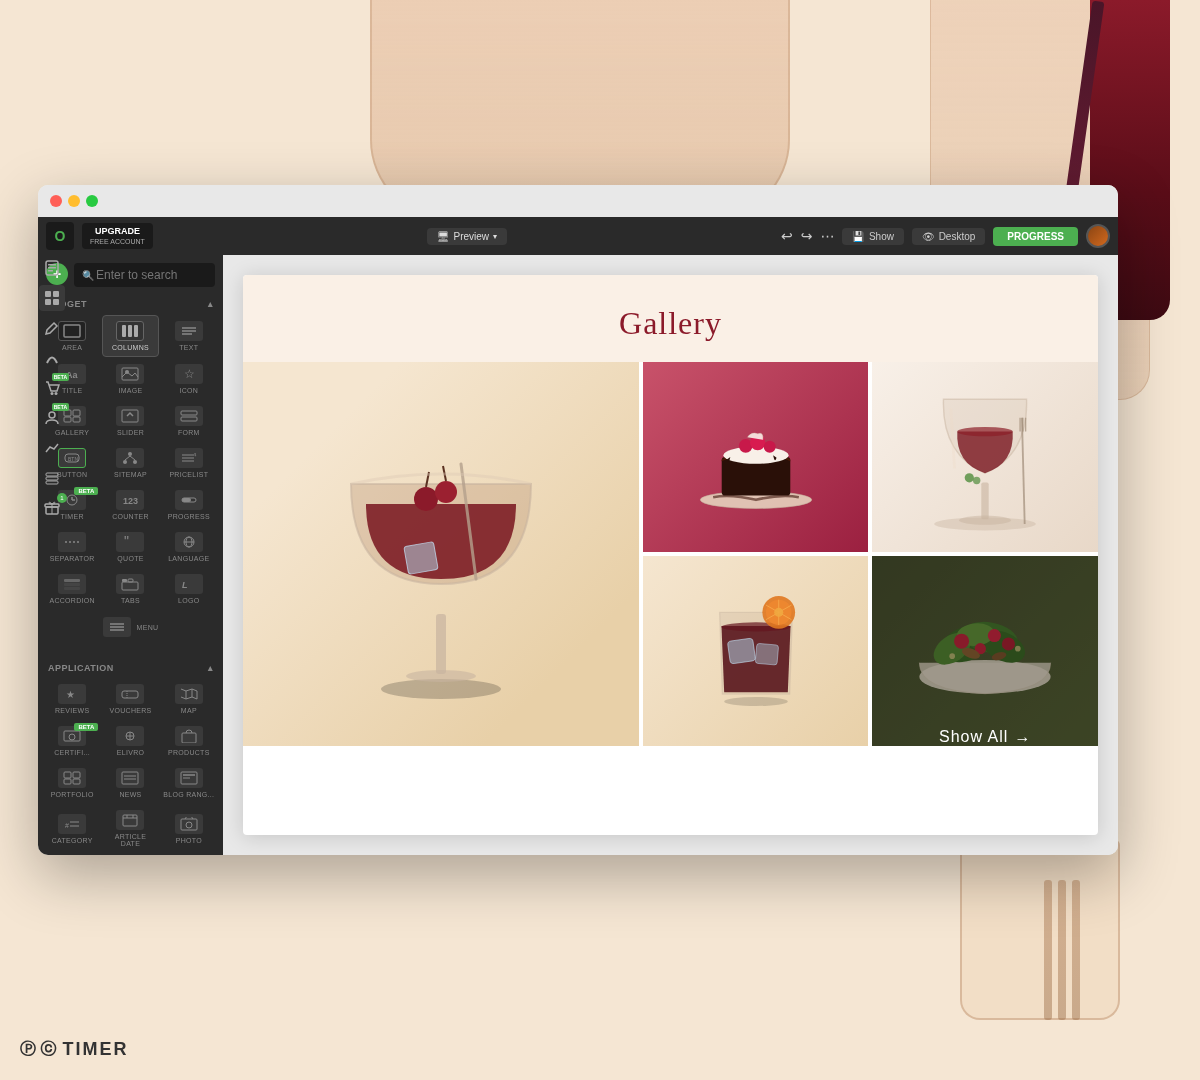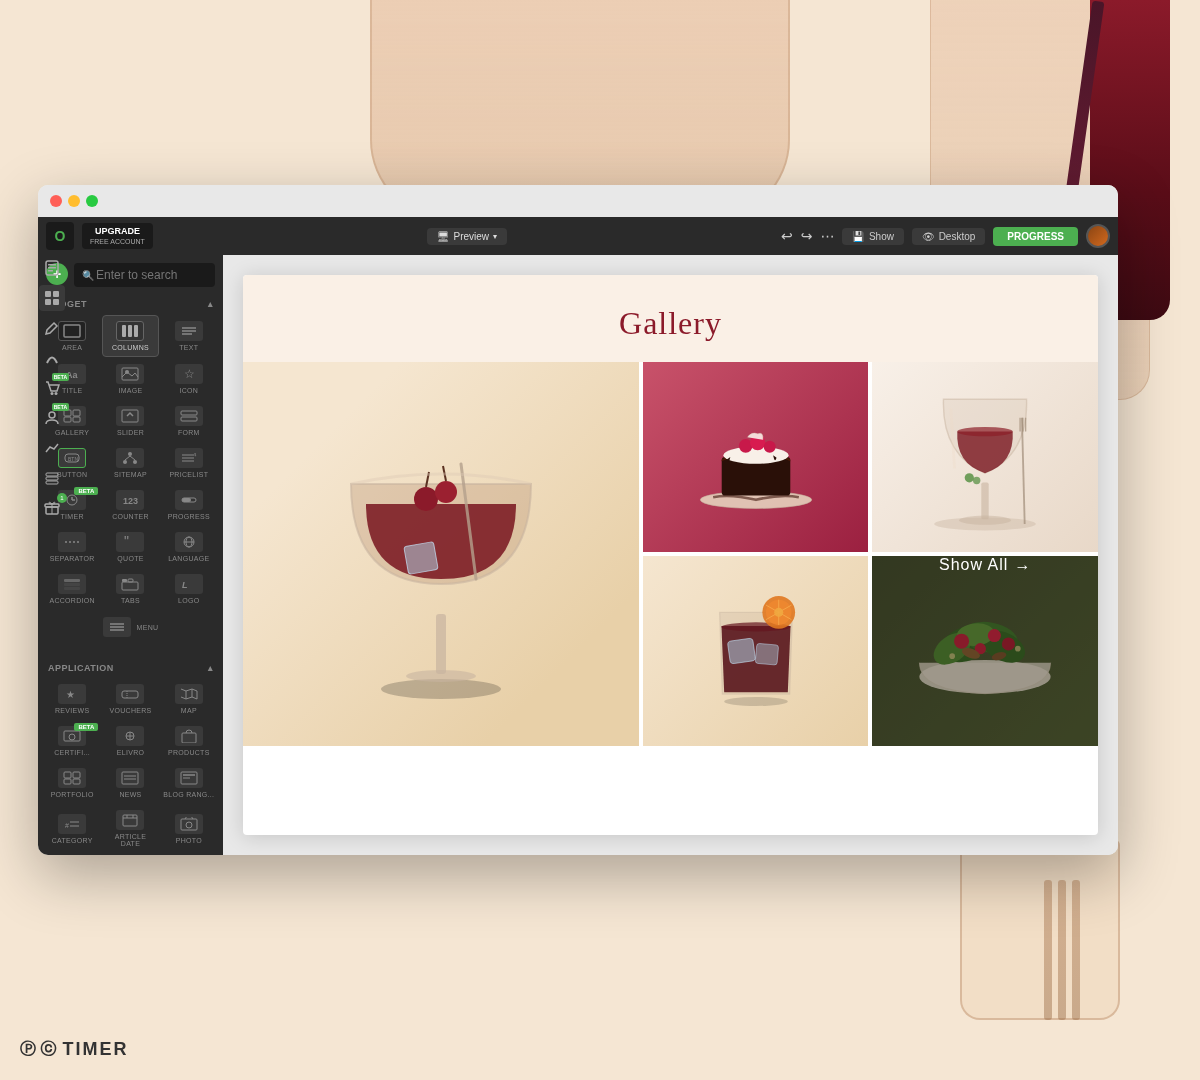--- a/index.html
+++ b/index.html
@@ -355,21 +355,21 @@
     }
     .img-salad {
       background: linear-gradient(135deg, #3a4a2a 0%, #4a5e30 100%);
       display: flex; align-items: center; justify-content: center;
       position: relative;
     }
     .show-all-overlay {
       position: absolute;
       top: 0; left: 0; right: 0; bottom: 0;
       background: rgba(40, 30, 20, 0.4);
-      display: flex; align-items: center; justify-content: flex-start;
+      display: flex; align-items: center; justify-content: flex-end;
       flex-direction: column;
     }
     .show-all-text {
       color: white;
       font-size: 16px;
       font-weight: 500;
       letter-spacing: 1px;
       display: flex; align-items: center; gap: 6px;
     }
 

